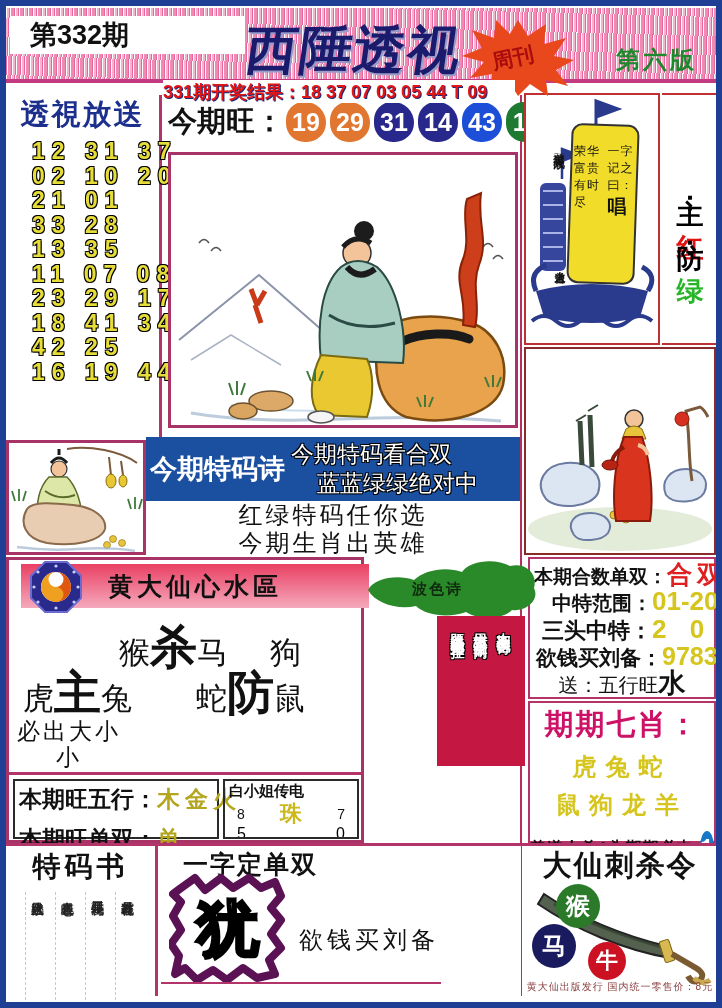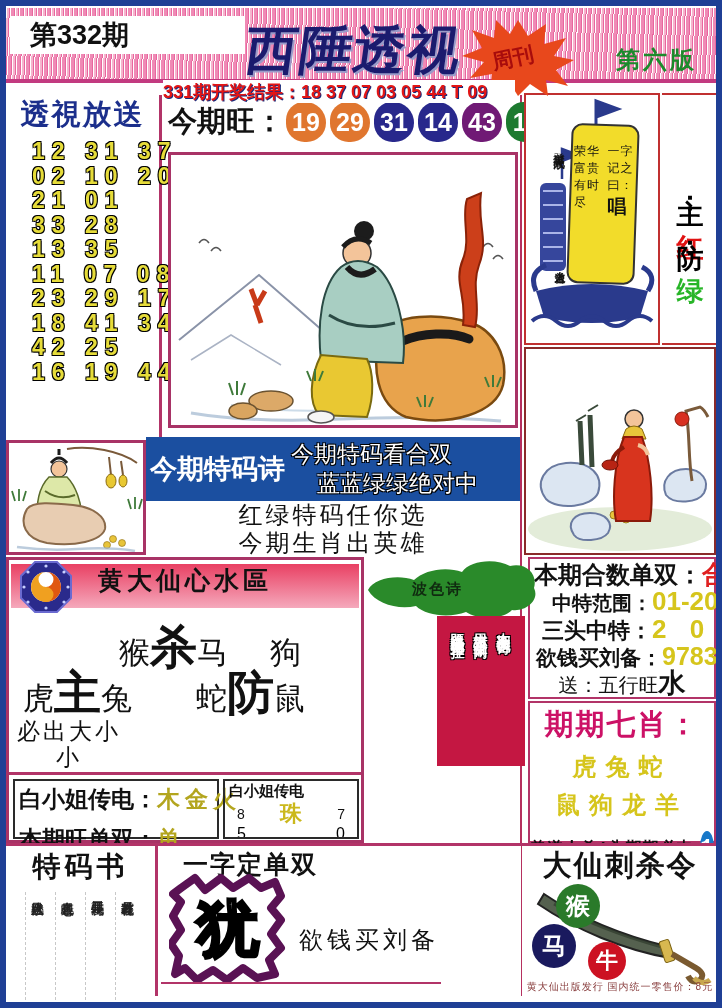--- a/index.html
+++ b/index.html
@@ -68,22 +68,22 @@
   #poem-banner { left:146px; top:437px; width:374px; height:64px; background:#1b4fa0; z-index:3; display:flex; align-items:center; }
   #poem-banner .title { font-size:27px; font-weight:bold; color:#fff; margin-left:4px; white-space:nowrap; }
   #poem-banner .lines { margin-left:6px; font-family:"DejaVu Serif", serif; font-size:23px; color:#fff; line-height:1.25; white-space:nowrap;
     text-shadow:-1px -1px 0 #000,1px -1px 0 #000,-1px 1px 0 #000,1px 1px 0 #000;}
   #poem-banner .lines .l2 { padding-left:26px; }
   #poem-lines { left:146px; top:501px; width:374px; height:56px; background:#fff; text-align:center;
     font-family:"DejaVu Serif", serif; font-size:24px; color:#111; line-height:28px; z-index:3; letter-spacing:3px;}
 
   
   #xinshui { left:6px; top:557px; width:358px; height:286px; border:3px solid #a83366; background:#fff; z-index:3;}
-  #xs-banner { position:absolute; left:2px; top:4px; width:348px; height:44px;
-    background:linear-gradient(180deg,#e94063,#f5a9bc); display:flex; align-items:flex-start; }
+  #xs-banner { position:absolute; left:12px; top:4px; width:348px; height:44px;
+    background:linear-gradient(180deg,#e94063,#f5a9bc); display:flex; align-items:center; }
   #xs-banner .tt { flex:1; text-align:center; font-size:25px; font-weight:bold; color:#111; letter-spacing:4px;}
   #taiji { position:absolute; left:8px; top:-4px; width:54px; height:54px; }
   .zrow { position:absolute; white-space:nowrap; color:#111; font-family:"DejaVu Serif", serif;}
   .zrow .n { font-size:31px; }
   .zrow .b { font-size:47px; font-weight:bold; font-family:"Liberation Sans", sans-serif; }
   #zr1 { left:110px; top:56px; }
   #zr2 { left:14px; top:102px; }
   .zsp { display:inline-block; width:42px; }
   #tails { position:absolute; left:0; top:158px; width:352px; display:flex; font-family:"DejaVu Serif", serif; color:#111;}
   #tails .lft { width:232px; text-align:center; font-size:23px; letter-spacing:3px; line-height:26px;}
@@ -179,21 +179,21 @@
     </div>
   </div>
 
   <div class="abs" id="hot-row">
     <span class="lbl">今期旺：</span>
     <span class="balls">
       <span class="ball" style="background: rgb(224, 118, 47);">19</span>
       <span class="ball" style="background: rgb(224, 118, 47);">29</span>
       <span class="ball" style="background: rgb(40, 40, 140);">31</span>
       <span class="ball" style="background: rgb(40, 40, 140);">14</span>
-      <span class="ball" style="background: #701a75; text-align: center;">43</span>
+      <span class="ball" style="background: #1d4ed8; text-align: center;">43</span>
       <span class="ball" style="background: rgb(29, 122, 48);">11</span>
     </span>
   </div>
 
   <div class="abs" id="main-pic">
     <svg width="344" height="270" viewBox="0 0 344 270">
       <path d="M8,185 L88,120 L168,190" fill="none" stroke="#8a93a8" stroke-width="2"></path>
       <path d="M20,205 L60,180 L110,210" fill="none" stroke="#aab3c4" stroke-width="1.5"></path>
       <path d="M28,88 q5,-7 10,0 M40,96 q5,-7 10,0" fill="none" stroke="#555" stroke-width="1.5"></path>
       <path d="M312,92 q5,-7 10,0 M322,104 q5,-7 10,0" fill="none" stroke="#555" stroke-width="1.5"></path>
@@ -338,21 +338,21 @@
       <span class="n">猴</span><span class="b">杀</span><span class="n">马</span><span class="zsp"></span><span class="n">狗</span>
     </div>
     <div id="tails">
       <div class="rgt">
         <div>必出大小</div>
         <div>小</div>
       </div>
     </div>
     <div id="xs-div"></div>
     <div id="wux-cell">
-      <div class="row"><span class="lab">白小姐传电：</span><span class="val">木金火</span></div>
+      <div class="row"><span class="lab">本期旺五行：</span><span class="val">木金火</span></div>
       <div class="row row2"><span class="lab">本期旺单双：</span><span class="val">单</span></div>
     </div>
     <div id="bxj-cell">
       <div class="tt">白小姐传电</div>
       <div id="bxj-grid">
         <span class="d">8</span>
         <span class="zh">珠</span>
         <span class="d">7</span>
       </div>
       <div id="bxj-grid2" style="display:flex;justify-content:space-between;padding:0 8px;margin-top:-4px;">
@@ -369,21 +369,21 @@
     </svg>
     <div class="tag">波色诗</div>
   </div>
   <div class="abs" id="bose-strip">
     <div class="col vtxt">本期波色诗：</div>
     <div class="col vtxt">思绪万千且偷闲</div>
     <div class="col vtxt">既得温饱何牵挂</div>
   </div>
 
   <div class="abs" id="info-box">
-    <div class="r" style="padding-left:4px;"><span class="lab" style="font-size:24px;">本期合数单双：</span><span class="redv" style="font-size:25px;letter-spacing:5px;">合双</span></div>
+    <div class="r" style="padding-left:4px;"><span class="lab" style="font-size:19px;">本期合数单双：</span><span class="redv" style="font-size:25px;letter-spacing:5px;">合双</span></div>
     <div class="r" style="padding-left:22px;margin-top:1px;"><span class="lab" style="font-size:20px;">中特范围：</span><span class="yel" style="font-size:26px;">01-20</span></div>
     <div class="r" style="padding-left:12px;margin-top:2px;"><span class="lab" style="font-size:22px;">三头中特：</span><span class="yel" style="font-size:26px;letter-spacing:8px;">2 0 3</span></div>
     <div class="r" style="padding-left:6px;margin-top:2px;"><span class="lab" style="font-size:21px;">欲钱买刘备：</span><span class="yel" style="font-size:25px;">978310</span></div>
     <div class="r" style="text-align:center;margin-top:1px;"><span style="font-size:20px;color:#111;font-family:'DejaVu Serif',serif;">送：五行旺</span><span style="font-size:27px;color:#111;font-weight:bold;">水</span></div>
   </div>
 
   <div class="abs" id="qixiao-box">
     <div class="tt">期期七肖：</div>
     <div class="l yel">虎兔蛇</div>
     <div class="l yel">鼠狗龙羊</div>

